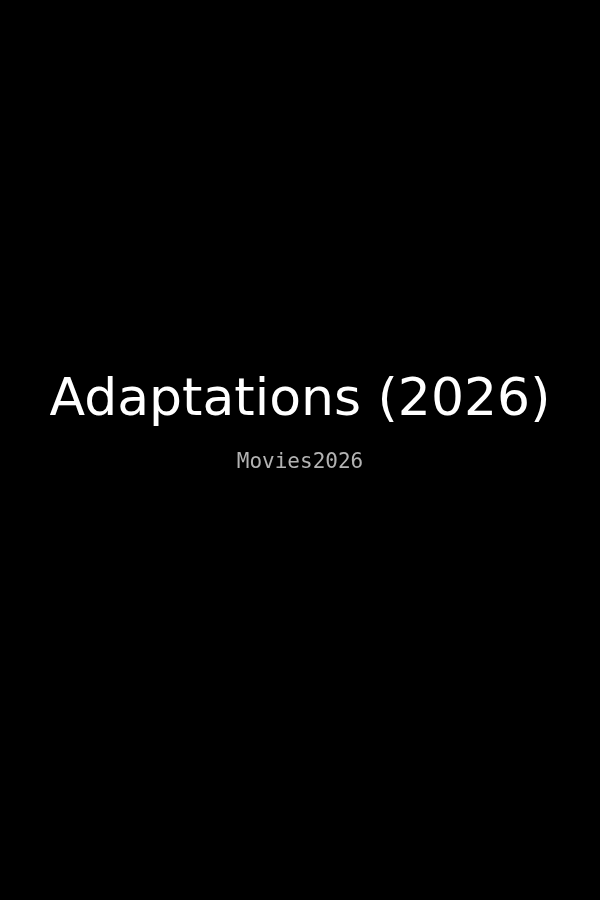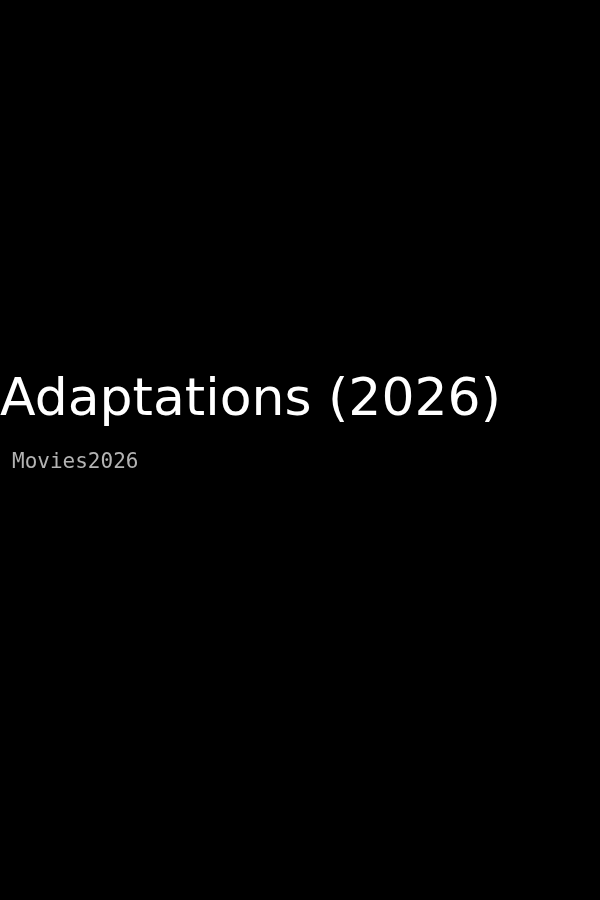--- a/index.html
+++ b/index.html
@@ -18,21 +18,21 @@
     height: 900px;
     background: #000000;
     display: flex;
     flex-direction: column;
     align-items: center;
     justify-content: center;
     box-sizing: border-box;
   }
   #poster-text-block {
     width: 100%;
-    text-align: left;
+    text-align: center;
     
     margin-top: -46px;
   }
   #poster-title {
     font-family: "DejaVu Sans", "Liberation Sans", sans-serif;
     font-size: 52px;
     font-weight: 400;
     line-height: 1.0;
     color: #ffffff;
     letter-spacing: 0px;

